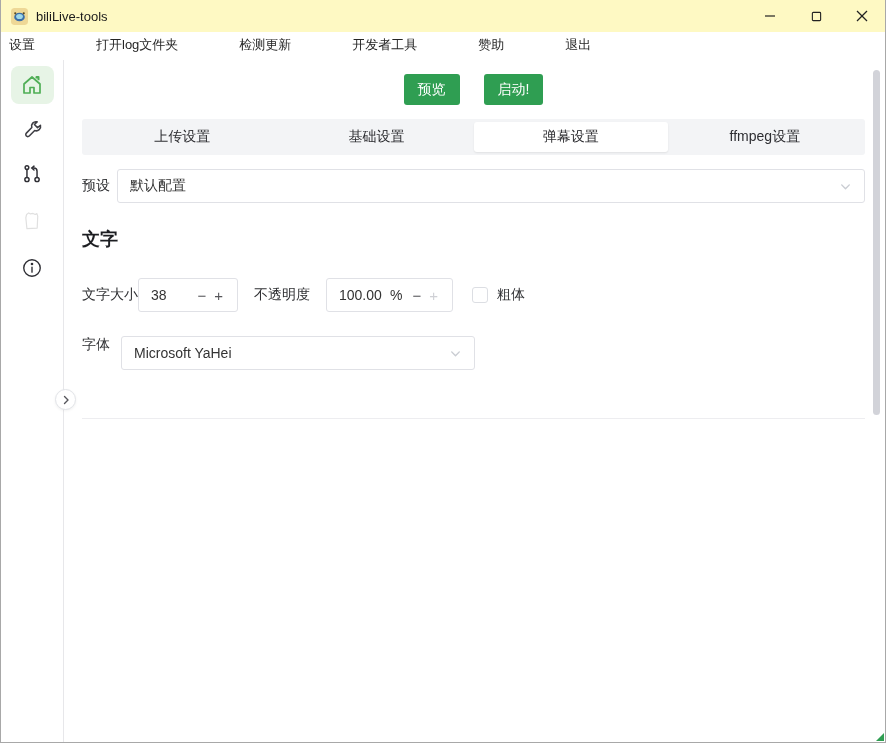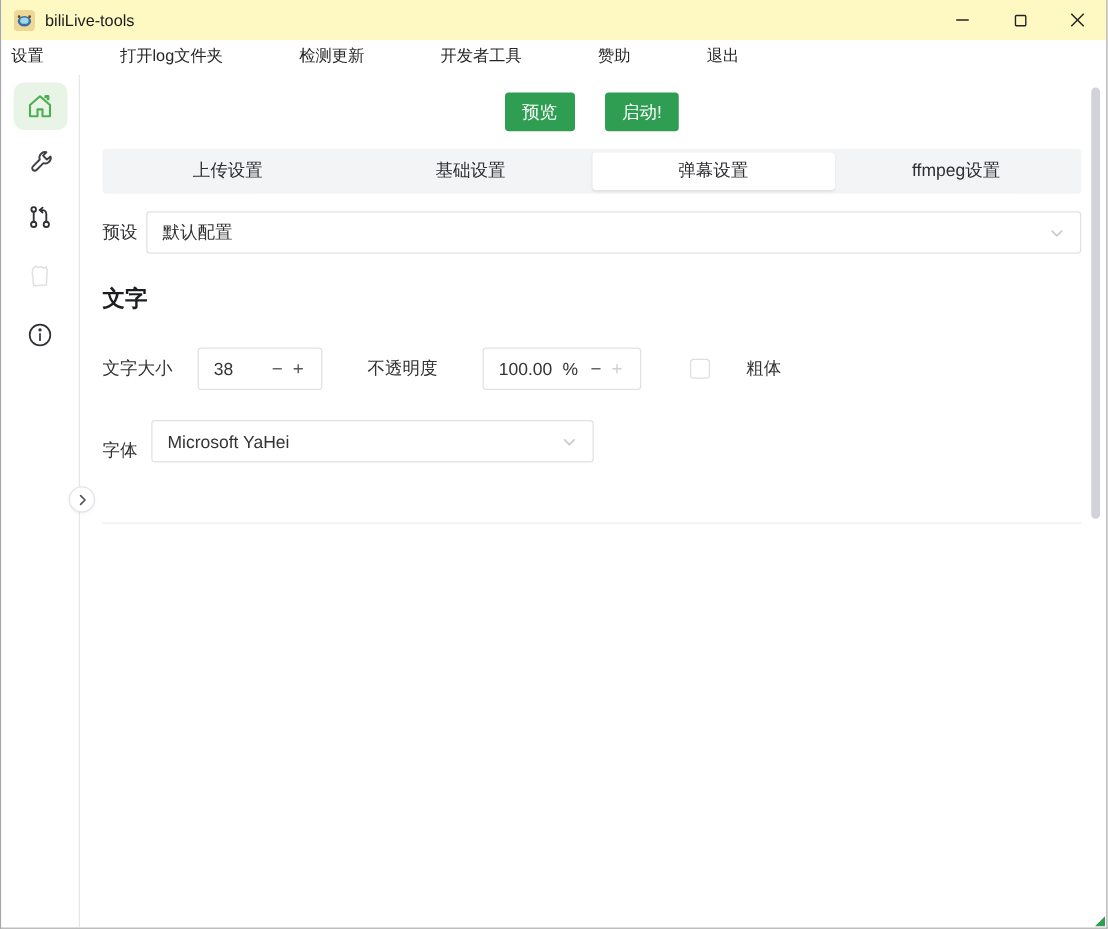--- a/index.html
+++ b/index.html
@@ -58,34 +58,34 @@
   .preset-row { margin-top:14px; display:flex; align-items:center; }
   .field-label { font-size:14px; color:#2f3033; flex:none; }
   .select { height:34px; border:1px solid #e0e1e6; border-radius:3px; background:#fff;
     display:flex; align-items:center; padding:0 12px; font-size:14px; color:#333; }
   .select .chev { margin-left:auto; }
   .preset-select { flex:1; margin-left:7px; }
   
   .section-title { font-size:18px; font-weight:bold; color:#1c1d21; }
   .t-text  { margin-top:24px; }
   .t-video { margin-top:29px; }
-  .controls-row { margin-top:27px; display:flex; align-items:center;gap:20px; }
+  .controls-row { margin-top:27px; display:flex; align-items:center; }
   .spinner { height:34px; border:1px solid #e0e1e6; border-radius:3px; background:#fff;
     display:flex; align-items:center; padding:0 10px 0 12px; font-size:14px; color:#333; }
   .spin-val { flex:1; }
   .spin-btn { font-size:15px; color:#56565a; padding:0 4px; }
   .spin-btn.disabled { color:#cfd0d5; }
   .sp-size { width:100px; }
   .sp-op   { width:127px; margin-left:16px; }
   .op-suffix { margin:0 6px 0 6px; color:#333; }
   .lbl-op { margin-left:16px; }
   .checkbox { width:16px; height:16px; border:1px solid #dcdee3; border-radius:3px;
     background:#fff; margin-left:19px; flex:none; }
   .lbl-bold { margin-left:9px; }
-  .font-row { margin-top:24px; display:flex; align-items:flex-end; }
+  .font-row { margin-top:24px; display:flex; align-items:flex-start; }
   .font-select { width:354px; margin-left:11px; }
   .divider { margin-top:48px; height:1px; background:#ededf0; }
   
   .scroll-thumb { position:absolute; right:5px; top:70px; width:7px; height:345px;
     background:#d2d3d9; border-radius:4px; z-index:9; }
   .resize-grip { position:absolute; right:1px; bottom:1px; width:0; height:0;
     border-left:8px solid transparent; border-bottom:8px solid #2f9e52; z-index:10; }
 </style>
 </head>
 <body>

